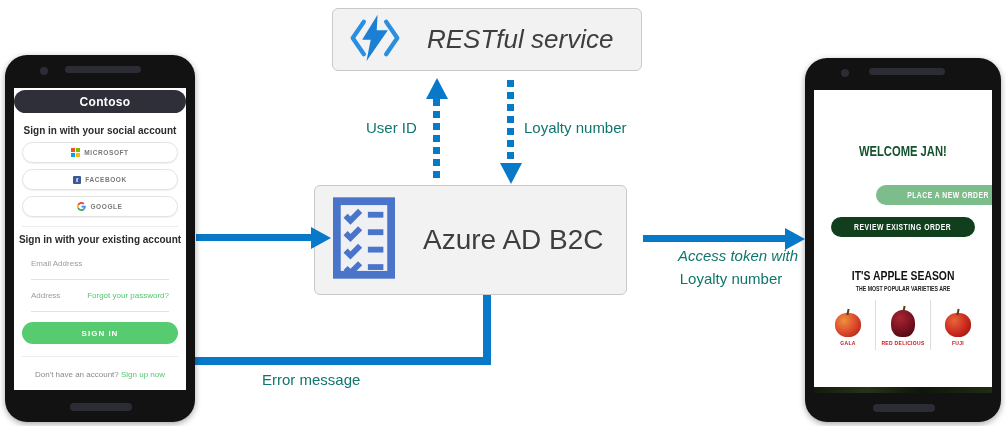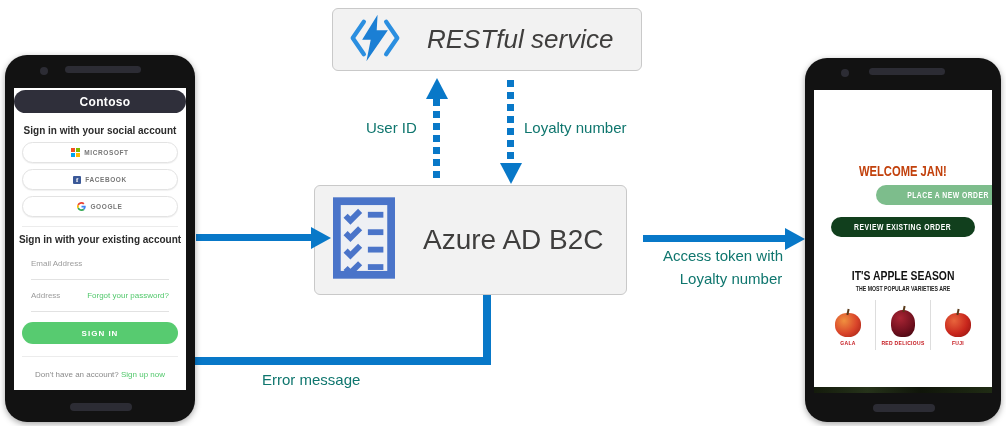--- a/index.html
+++ b/index.html
@@ -77,21 +77,21 @@
 
   
   .right-phone { left:805px; top:58px; width:196px; height:364px; }
   .right-phone .cam-dot { left:36px; top:11px; }
   .right-phone .speaker { left:64px; top:10px; width:76px; }
   .right-phone .home-bar { left:68px; bottom:10px; width:62px; }
   .right-phone .screen { left:9px; top:32px; right:9px; bottom:29px; }
 
   .condensed { display:inline-block; transform:scaleX(.8); transform-origin:center; white-space:nowrap; }
   .welcome { position:absolute; top:53px; left:0; right:0; text-align:center;
-             font-size:14px; font-weight:bold; color:#c2410c;margin-top:20px; }
+             font-size:14px; font-weight:bold; color:#14532d; }
   .order-btn { position:absolute; left:17px; width:144px; height:20px; border-radius:10px;
                color:#fff; display:flex; align-items:center; justify-content:center; }
   .order-btn span { font-size:8.5px; font-weight:bold; letter-spacing:.6px; }
   .order-btn.light { top:95px; background:#7dbd8c;margin-left:45px; }
   .order-btn.dark  { top:127px; background:#113f1d; }
   .season-title { position:absolute; top:178px; left:0; right:0; text-align:center;
                   font-size:13px; font-weight:bold; color:#111; }
   .season-sub { position:absolute; top:195px; left:0; right:0; text-align:center;
                 font-size:6.5px; font-weight:bold; color:#222; }
   .apple-panel { position:absolute; top:210px; left:7px; right:7px; height:50px; display:flex; }
@@ -153,21 +153,21 @@
   <div class="v-head-dn" style="left:500px; top:163px;"></div>
 
   <div class="flow-label" style="left:366px; top:119px;">User ID</div>
   <div class="flow-label" style="left:524px; top:119px;">Loyalty number</div>
 
   <div class="h-shaft" style="left:196px; top:234px; width:116px;"></div>
   <div class="h-head" style="left:311px; top:227px;"></div>
 
   <div class="h-shaft" style="left:643px; top:235px; width:143px;"></div>
   <div class="h-head" style="left:785px; top:228px;"></div>
-  <div class="flow-label" style="left:648px; top:247px; width:150px; text-align:center;">Access token with</div>
+  <div class="flow-label" style="left:648px; top:247px; width:150px; text-align:right;font-style:italic;">Access token with</div>
   <div class="flow-label" style="left:656px; top:270px; width:150px; text-align:center;">Loyalty number</div>
 
   <div class="err-v"></div>
   <div class="err-h"></div>
   <div class="flow-label" style="left:262px; top:371px;">Error message</div>
 
   <div class="phone left-phone">
     <div class="cam-dot"></div>
     <div class="speaker"></div>
     <div class="screen">

